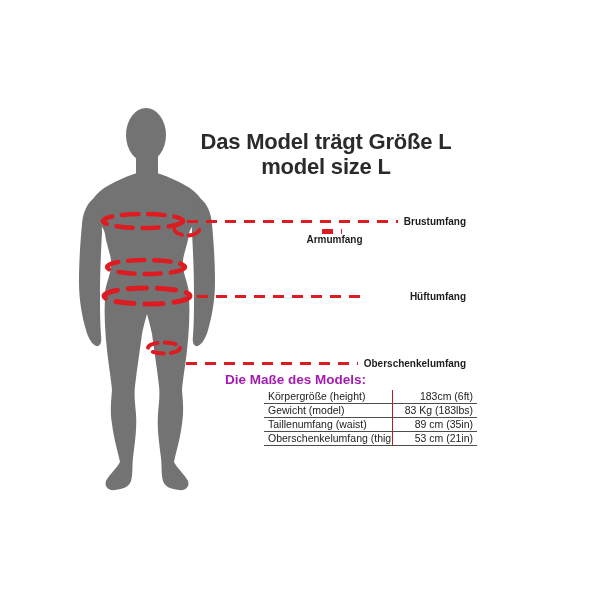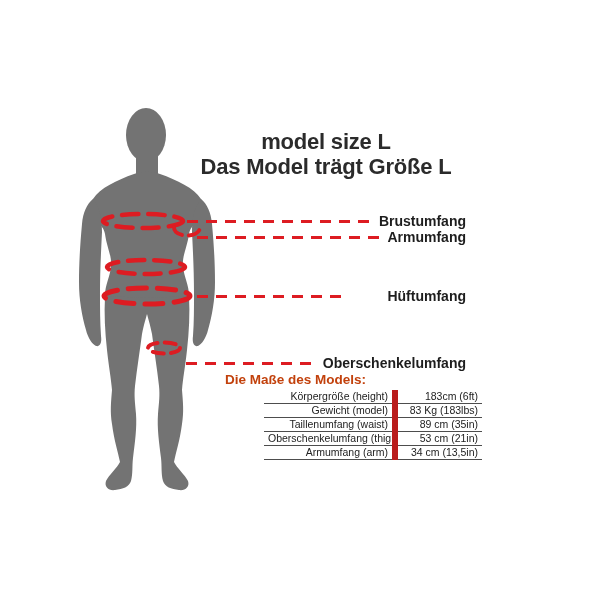--- a/index.html
+++ b/index.html
@@ -22,40 +22,40 @@
   
   .measure-row{
     position:absolute;right:134px;height:16px;
     display:flex;align-items:center;
   }
   .dash-line{
     flex:1;height:3px;min-width:20px;
     background:repeating-linear-gradient(90deg,#dd1c22 0 11px,transparent 11px 19px);
   }
   .measure-label{
-    margin-left:6px;font-weight:bold;font-size:14px;color:#1d1d1d;white-space:nowrap;
+    margin-left:6px;font-weight:bold;font-size:10px;color:#1d1d1d;white-space:nowrap;
   }
   .row-chest{top:213px;left:187px;}
-  .row-arm{top:229px;left:197px;}
+  .row-arm{top:229px;left:197px;flex-direction:column;}
   .row-waist{top:259px;left:192px;}
   .row-hips{top:288px;left:197px;gap:40px;}
   .row-thigh{top:340px;left:186px;margin-top:15px;}
 
   
   .table-block{position:absolute;top:372px;left:225px;width:245px;}
-  .table-caption{font-weight:bold;font-size:13.5px;color:#c2410c;margin:0 0 3px 0;}
+  .table-caption{font-weight:bold;font-size:13.5px;color:#a21caf;margin:0 0 3px 0;}
   table.size-table{
     border-collapse:collapse;margin-left:39px;width:204px;
     font-size:10.5px;color:#222;table-layout:fixed;
   }
   table.size-table td{
     border-bottom:1px solid #4d4d4d;padding:1px 4px;line-height:11px;
     white-space:nowrap;overflow:hidden;
   }
-  td.m-label{width:120px;border-right:6px solid #b91c1c;text-align:right;}
+  td.m-label{width:120px;border-right:1px solid #b91c1c;text-align:left;}
   td.m-value{width:76px;text-align:right;}
 </style>
 </head>
 <body>
 
 <div class="canvas">
 
   <svg class="figure-svg" viewBox="0 0 600 600" aria-hidden="true">
     <g fill="#737373" stroke="none">
       <ellipse cx="146" cy="135" rx="20" ry="27"></ellipse>
@@ -123,22 +123,22 @@
     <g fill="none" stroke="#dd1c22" stroke-linecap="round">
       <ellipse cx="143" cy="221" rx="40" ry="7" stroke-width="4.5" stroke-dasharray="16 10"></ellipse>
       <path d="M 174 227 A 13 8 0 0 0 200 228" stroke-width="4" stroke-dasharray="12 7"></path>
       <ellipse cx="146" cy="267" rx="39" ry="7" stroke-width="4.5" stroke-dasharray="16 10"></ellipse>
       <ellipse cx="147" cy="296" rx="43" ry="8" stroke-width="5" stroke-dasharray="18 11"></ellipse>
       <ellipse cx="164" cy="348" rx="16" ry="5.5" stroke-width="4" stroke-dasharray="11 7"></ellipse>
     </g>
   </svg>
 
   <div class="title">
+    <div>Das Model trägt Größe L</div>
     <div>model size L</div>
-    <div>Das Model trägt Größe L</div>
   </div>
 
   <div class="measure-row row-chest">
     <div class="dash-line"></div>
     <span class="measure-label">Brustumfang</span>
   </div>
   <div class="measure-row row-arm">
     <div class="dash-line"></div>
     <span class="measure-label">Armumfang</span>
   </div>
@@ -164,21 +164,17 @@
           <td class="m-value">83 Kg (183lbs)</td>
         </tr>
         <tr>
           <td class="m-label">Taillenumfang (waist)</td>
           <td class="m-value">89 cm (35in)</td>
         </tr>
         <tr>
           <td class="m-label">Oberschenkelumfang (thigh)</td>
           <td class="m-value">53 cm (21in)</td>
         </tr>
-        <tr>
-          <td class="m-label">Armumfang (arm)</td>
-          <td class="m-value">34 cm (13,5in)</td>
-        </tr>
       </tbody>
     </table>
   </div>
 
 </div>
 
 </body></html>

